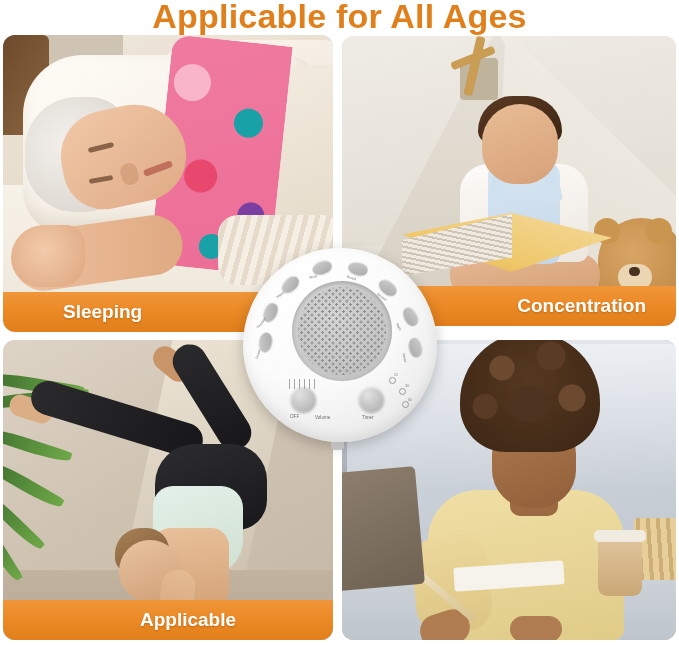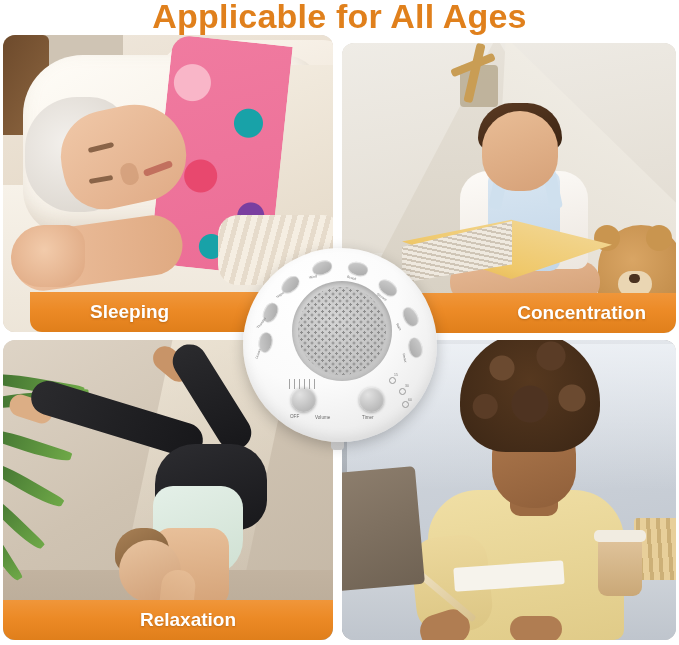--- a/index.html
+++ b/index.html
@@ -12,36 +12,36 @@
     display:flex;align-items:center;justify-content:center;
     font-size:34px;font-weight:bold;letter-spacing:.2px;
     color:#E0801C;
     text-shadow:0 1px 0 rgba(255,255,255,.6);
   }
 
   
   .grid{position:absolute;left:0;top:35px;width:679px;height:610px;}
   .tile{position:absolute;overflow:hidden;border-radius:12px;background:#d9d3cb;}
   .tile.tl{left:3px;  top:0;   width:330px;height:297px;}
-  .tile.tr{left:342px;top:8px;   width:334px;height:290px;}
+  .tile.tr{left:342px;top:1px;   width:334px;height:290px;}
   .tile.bl{left:3px;  top:305px;width:330px;height:300px;}
   .tile.br{left:342px;top:305px;width:334px;height:300px;}
 
   .photo{position:absolute;inset:0;}
 
   
   .caption{
     position:absolute;left:0;right:0;bottom:0;height:40px;
     background:linear-gradient(180deg,#F0963A 0%,#EC8A26 45%,#E07F1B 100%);
     display:flex;align-items:center;
     color:#ffffff;font-size:19px;font-weight:bold;
     text-shadow:0 1px 2px rgba(150,80,10,.5);
     border-bottom-left-radius:12px;border-bottom-right-radius:12px;
   }
-  .cap-tl{justify-content:flex-start;padding-left:60px;margin-left:27px;}
+  .cap-tl{justify-content:flex-start;padding-left:60px;}
   .cap-tr{justify-content:flex-end;padding-right:30px;}
   .cap-bl{justify-content:center;padding-left:40px;}
   .cap-br{justify-content:center;padding-left:60px;}
 
   
   .p1{background:linear-gradient(165deg,#efe7dc 0%,#e8ddcd 40%,#e2d6c4 100%);}
   .p1 .headboard{position:absolute;left:0;top:0;width:46px;height:100px;background:linear-gradient(120deg,#6d4a2c,#8d6640);border-radius:0 6px 6px 0;}
   .p1 .wall{position:absolute;left:0;top:0;width:120px;height:70px;background:#cfc4b4;}
   .p1 .pillow{position:absolute;left:20px;top:20px;width:300px;height:180px;background:linear-gradient(150deg,#fffdf8,#f0e8dc);border-radius:60px 40px 50px 45px;box-shadow:inset -8px -12px 22px rgba(190,175,155,.45);}
   .p1 .pillow2{position:absolute;left:150px;top:5px;width:200px;height:120px;background:linear-gradient(160deg,#fbf6ee,#ece2d4);border-radius:50px 30px 40px 60px;}
@@ -243,21 +243,21 @@
         <div class="legU"></div>
         <div class="legU2"></div>
         <div class="hip"></div>
         <div class="top"></div>
         <div class="torso"></div>
         <div class="bun"></div>
         <div class="headY"></div>
         <div class="armY"></div>
       </div>
       <div class="caption cap-bl">
-        <span>Relaxation</span>
+        <span>Applicable</span>
       </div>
     </div>
 
     <div class="tile br">
       <div class="photo p4">
         <div class="winframe"></div>
         <div class="glow"></div>
         <div class="deskline"></div>
         <div class="deskbot"></div>
         <div class="pencils"></div>

